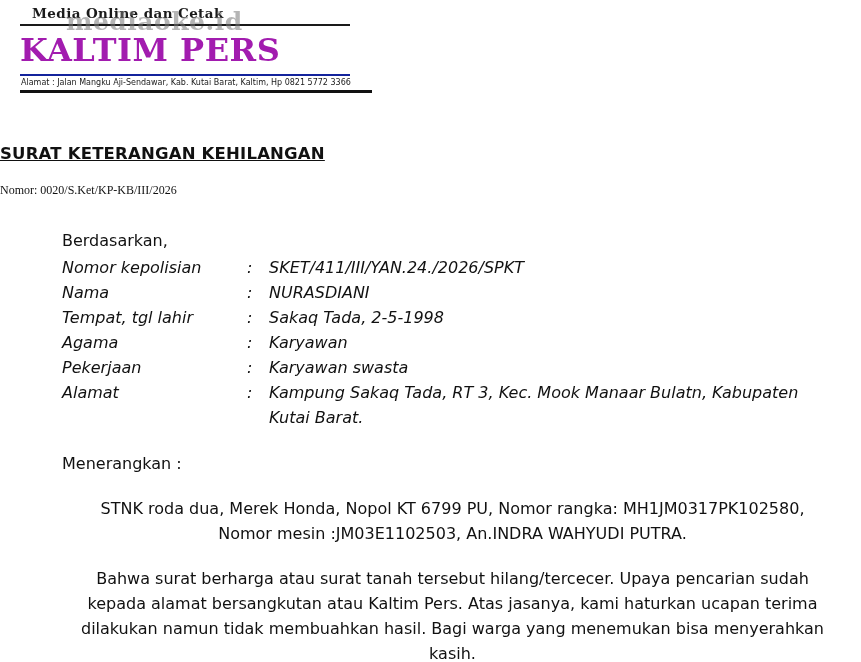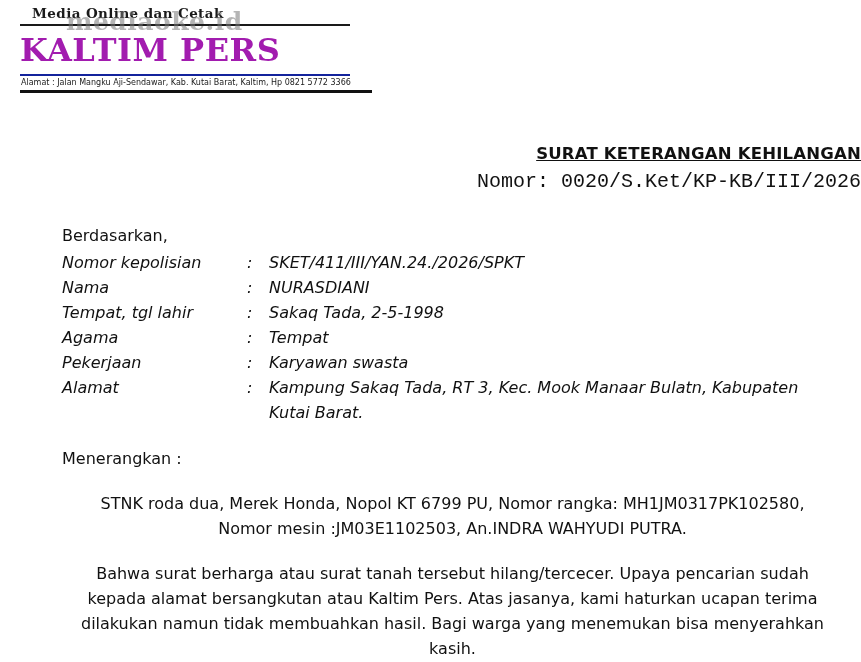--- a/index.html
+++ b/index.html
@@ -85,36 +85,36 @@
   }
   .lh-rule-bottom {
     width: 352px;
     height: 3px;
     background: #111111;
     margin: 3px 0 0 2px;
   }
 
   
   .title-block {
-    text-align: right;
+    text-align: left;
     margin-top: 48px;
   }
   .doc-title {
     font-family: "DejaVu Sans", sans-serif;
     font-size: 16.5px;
     font-weight: bold;
     color: #111;
     text-decoration: underline;
     letter-spacing: 0.2px;
   }
   .doc-number {
-    font-family: Liberation Mono, monospace;
-    font-size: 20px;
+    font-family: Liberation Serif, serif;
+    font-size: 12px;
     color: #111;
-    margin-top: 7px;
+    margin-top: 20px;
   }
 
   
   .body-wrap {
     padding: 0 18px 0 18px;
     margin-top: 30px;
     font-size: 16px;
     line-height: 25px;
     margin-left: 44px;
   }
@@ -187,21 +187,21 @@
           <td class="f-value">NURASDIANI</td>
         </tr>
         <tr>
           <td class="f-label">Tempat, tgl lahir</td>
           <td class="f-colon">:</td>
           <td class="f-value">Sakaq Tada, 2-5-1998</td>
         </tr>
         <tr>
           <td class="f-label">Agama</td>
           <td class="f-colon">:</td>
-          <td class="f-value">Tempat</td>
+          <td class="f-value">Karyawan</td>
         </tr>
         <tr>
           <td class="f-label">Pekerjaan</td>
           <td class="f-colon">:</td>
           <td class="f-value">Karyawan swasta</td>
         </tr>
         <tr>
           <td class="f-label">Alamat</td>
           <td class="f-colon">:</td>
           <td class="f-value">Kampung Sakaq Tada, RT 3, Kec. Mook Manaar Bulatn, Kabupaten Kutai Barat.</td>

